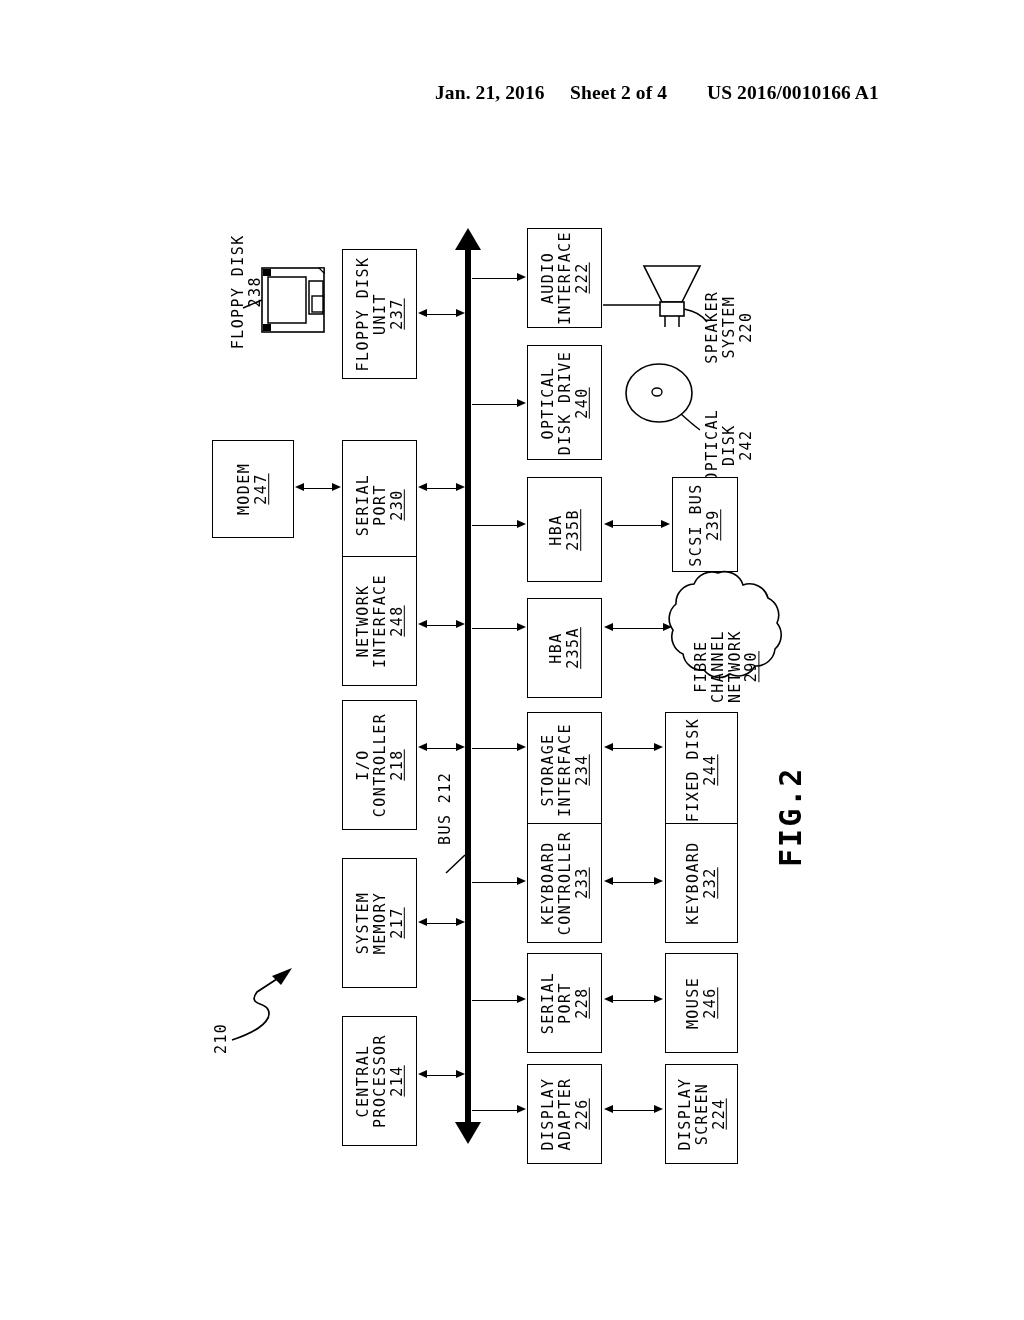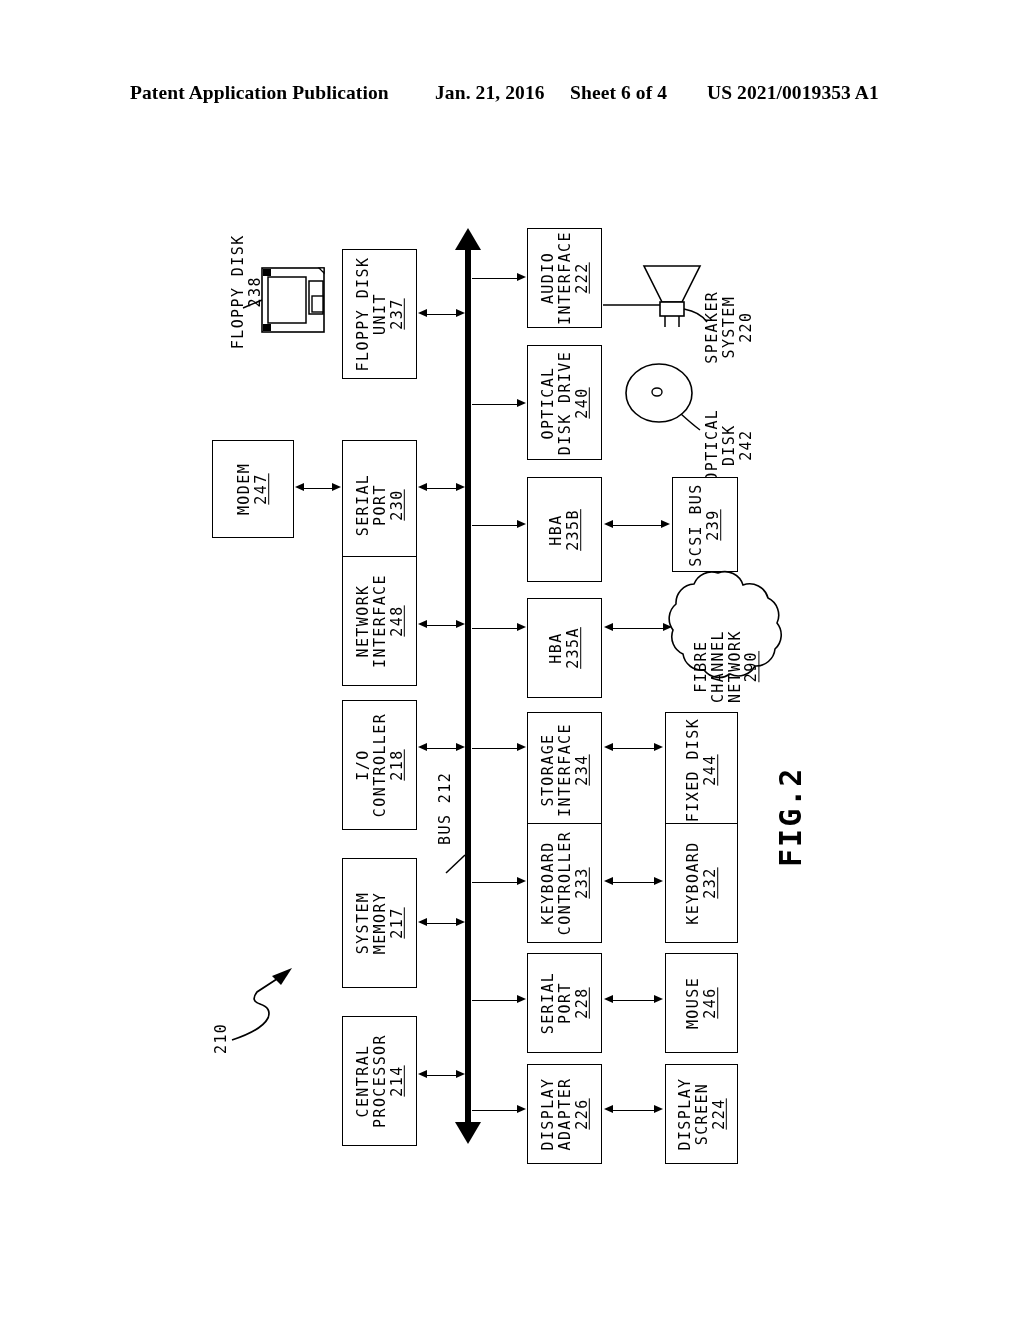--- a/index.html
+++ b/index.html
@@ -54,24 +54,23 @@
        border-left:13px solid transparent;border-right:13px solid transparent;
        border-top:22px solid #000;}
 
   svg.ov{position:absolute;left:0;top:0;width:1024px;height:1320px;
          pointer-events:none;overflow:visible;}
 </style>
 </head>
 <body>
 
 <div id="pub-header">
-  <span id="hdr-title">Patent Application Publication</span>
   <span id="hdr-date">Jan. 21, 2016</span>
-  <span id="hdr-sheet">Sheet 6 of 4</span>
-  <span id="hdr-patno">US 2021/0019353 A1</span>
+  <span id="hdr-sheet">Sheet 2 of 4</span>
+  <span id="hdr-patno">US 2016/0010166 A1</span>
 </div>
 
 <div id="sheet">
 
   <div id="bus-up"></div>
   <div id="bus"></div>
   <div id="bus-dn"></div>
 
   <svg class="ov">
     <path d="M465,855 L446,873" stroke="#000" stroke-width="1.5" fill="none"></path>

